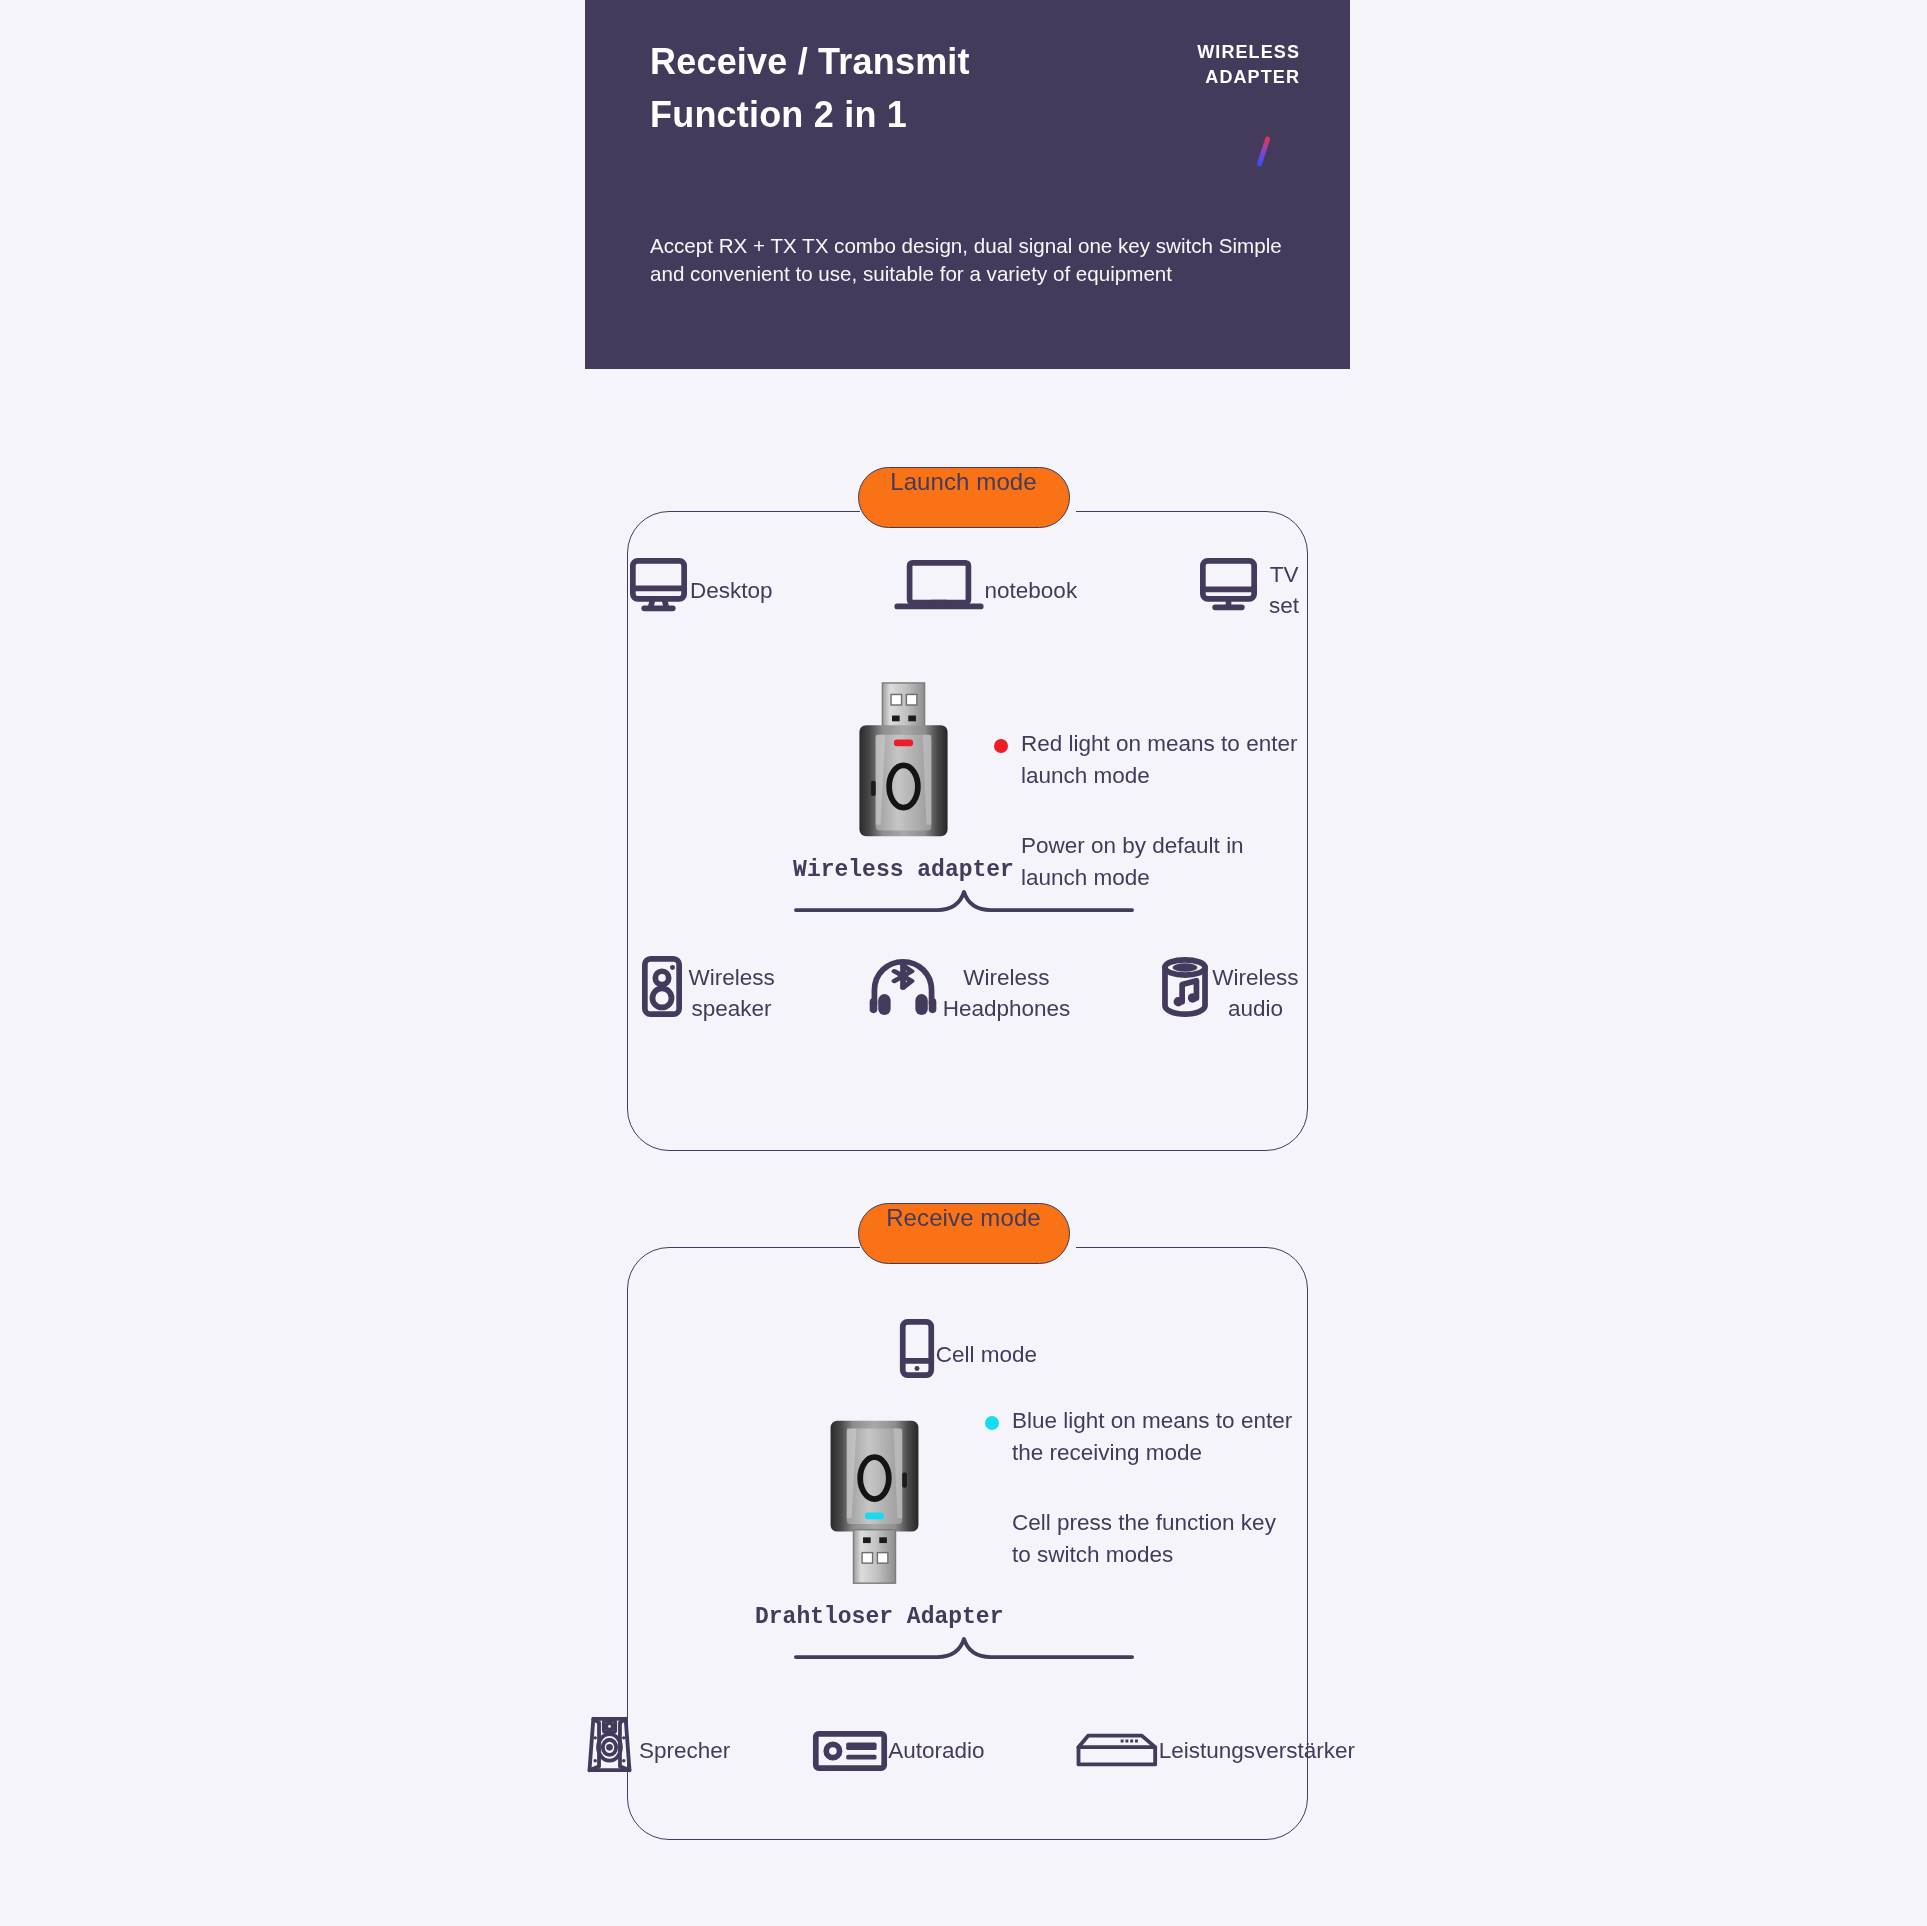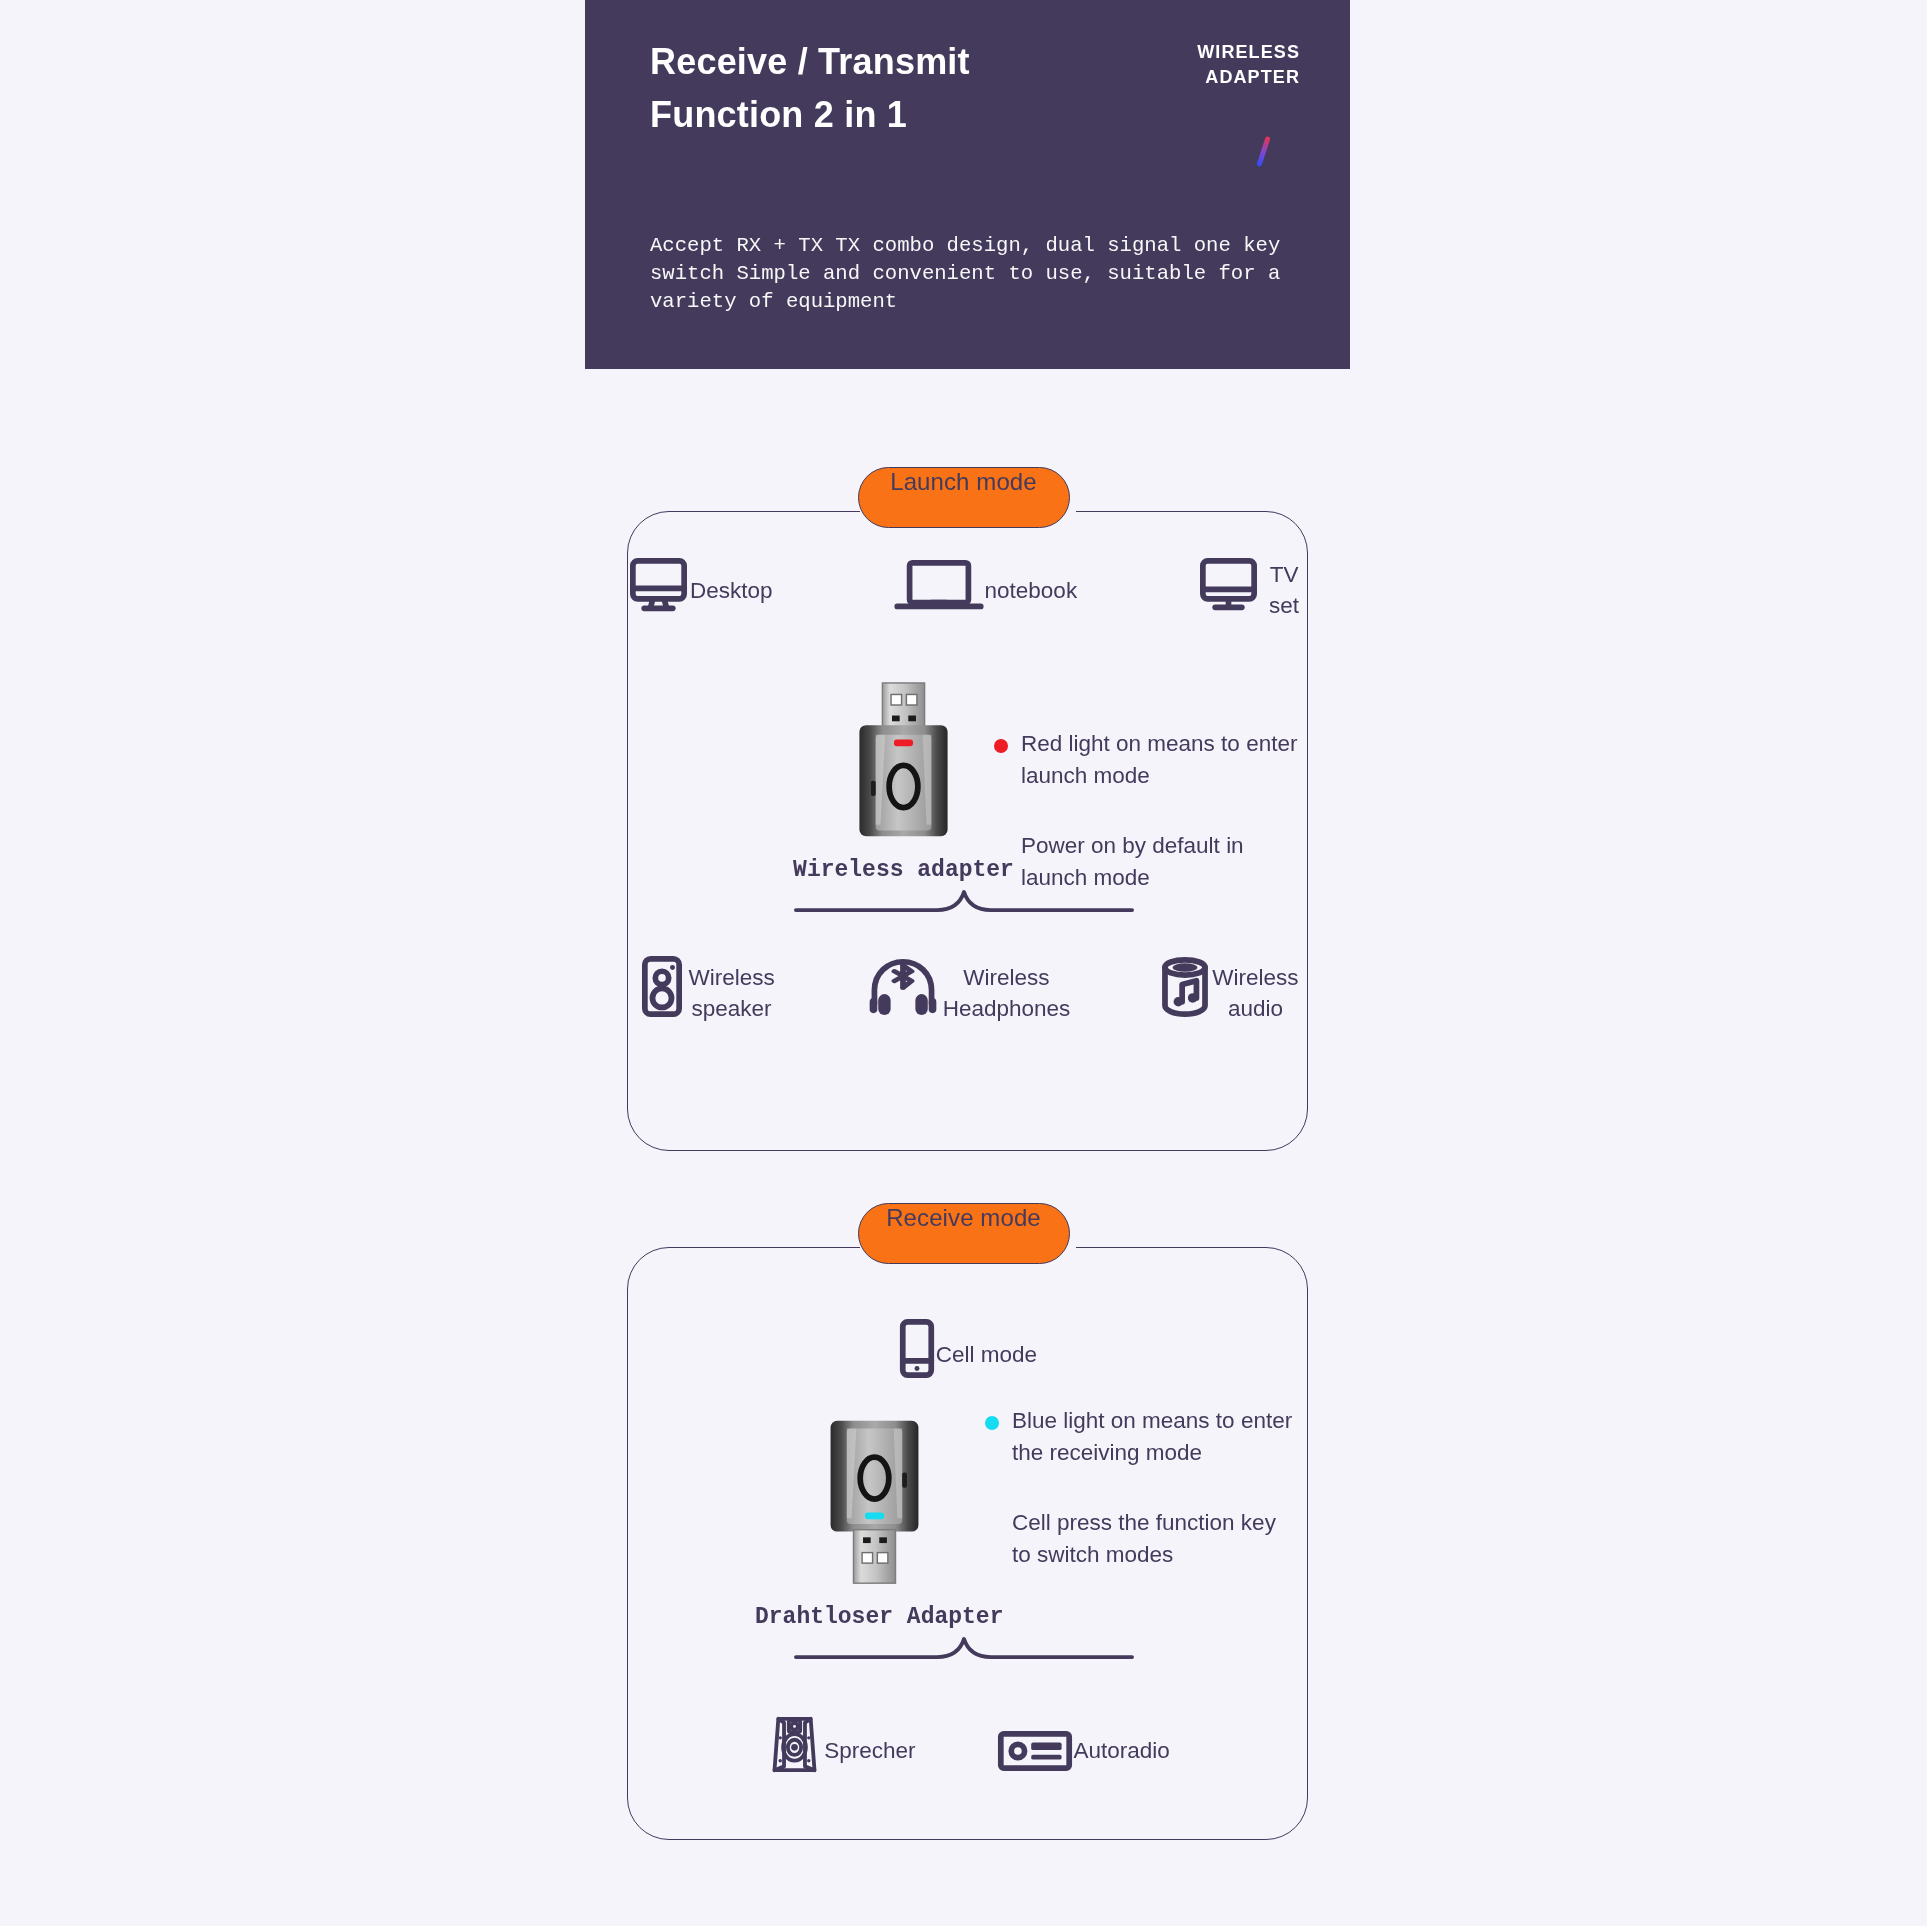--- a/index.html
+++ b/index.html
@@ -43,21 +43,20 @@
   .banner-sub {
     position: absolute;
     left: 65px;
     top: 232px;
     width: 660px;
     color: #ffffff;
     font-size: 20.6px;
     font-weight: 400;
     line-height: 1.37;
     opacity: .96;
-    font-family: Liberation Mono, monospace;
   }
   .banner-brand {
     position: absolute;
     right: 50px;
     top: 40px;
     width: 220px;
     text-align: right;
     color: #ffffff;
     font-size: 18px;
     font-weight: 700;
@@ -501,16 +500,26 @@
         <svg width="76" height="46" viewBox="0 0 80 48">
           <rect class="stroke" x="4" y="6" width="72" height="36" rx="3"></rect>
           <circle class="stroke" cx="22" cy="24" r="7"></circle>
           <rect class="fill-dark" x="36" y="15" width="32" height="8" rx="2"></rect>
           <rect class="fill-dark" x="36" y="28" width="32" height="5" rx="2"></rect>
         </svg>
       </div>
       <div class="lbl">Autoradio</div>
     </div>
 
+    <div class="device">
+      <div class="glyph">
+        <svg width="92" height="46" viewBox="0 0 96 48">
+          <path class="stroke-thin" d="M22 8 H78 L92 20 V38 H12 V20 Z"></path>
+          <path class="stroke-thin" d="M12 20 H92"></path>
+          <path class="fill-dark" d="M56 12 h3 v3 h-3 z M61 12 h3 v3 h-3 z M66 12 h3 v3 h-3 z M71 12 h3 v3 h-3 z"></path>
+        </svg>
+      </div>
+      <div class="lbl">Leistungsverstärker</div>
+    </div>
   </div>
 
 </div>
 
 
 </body></html>

